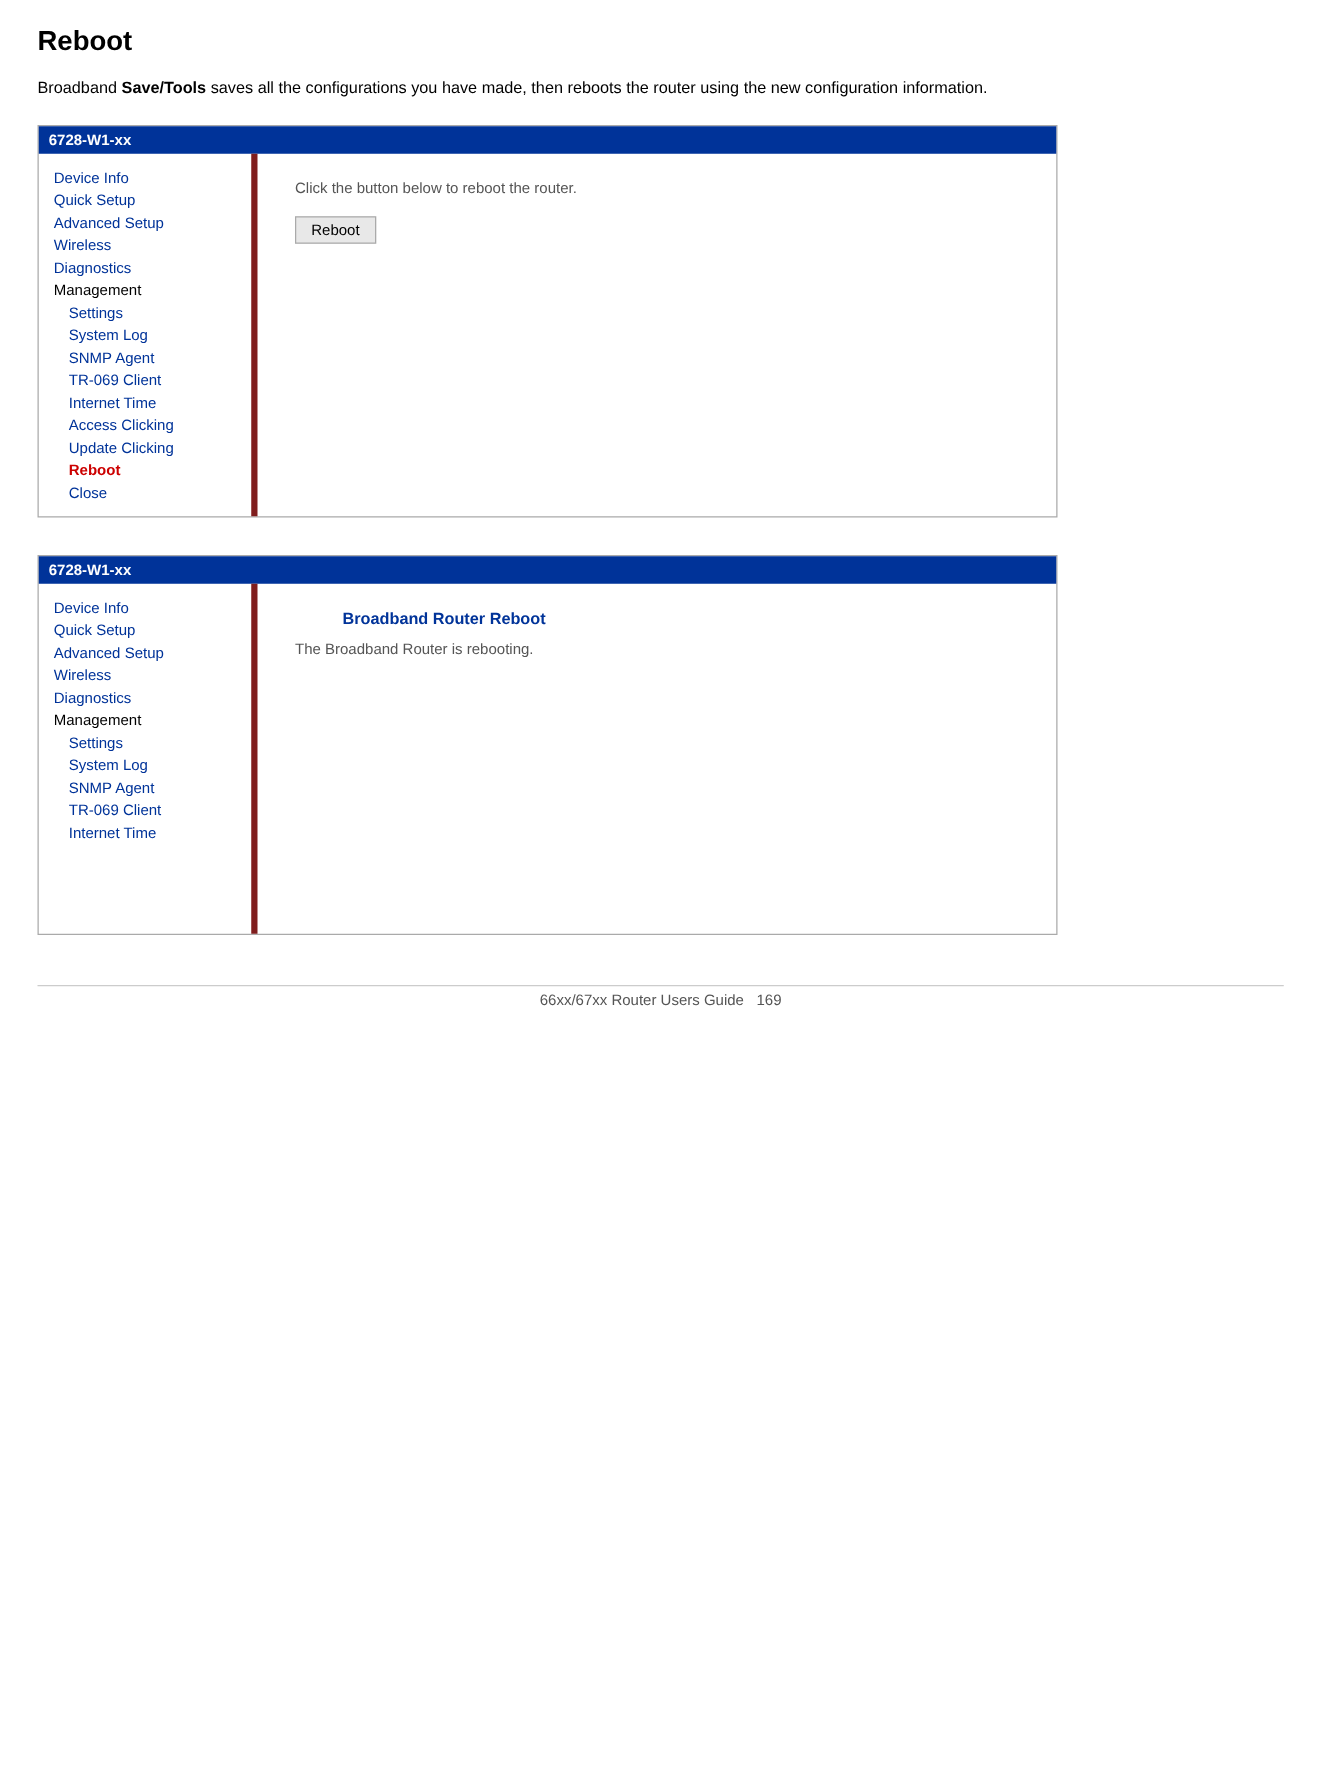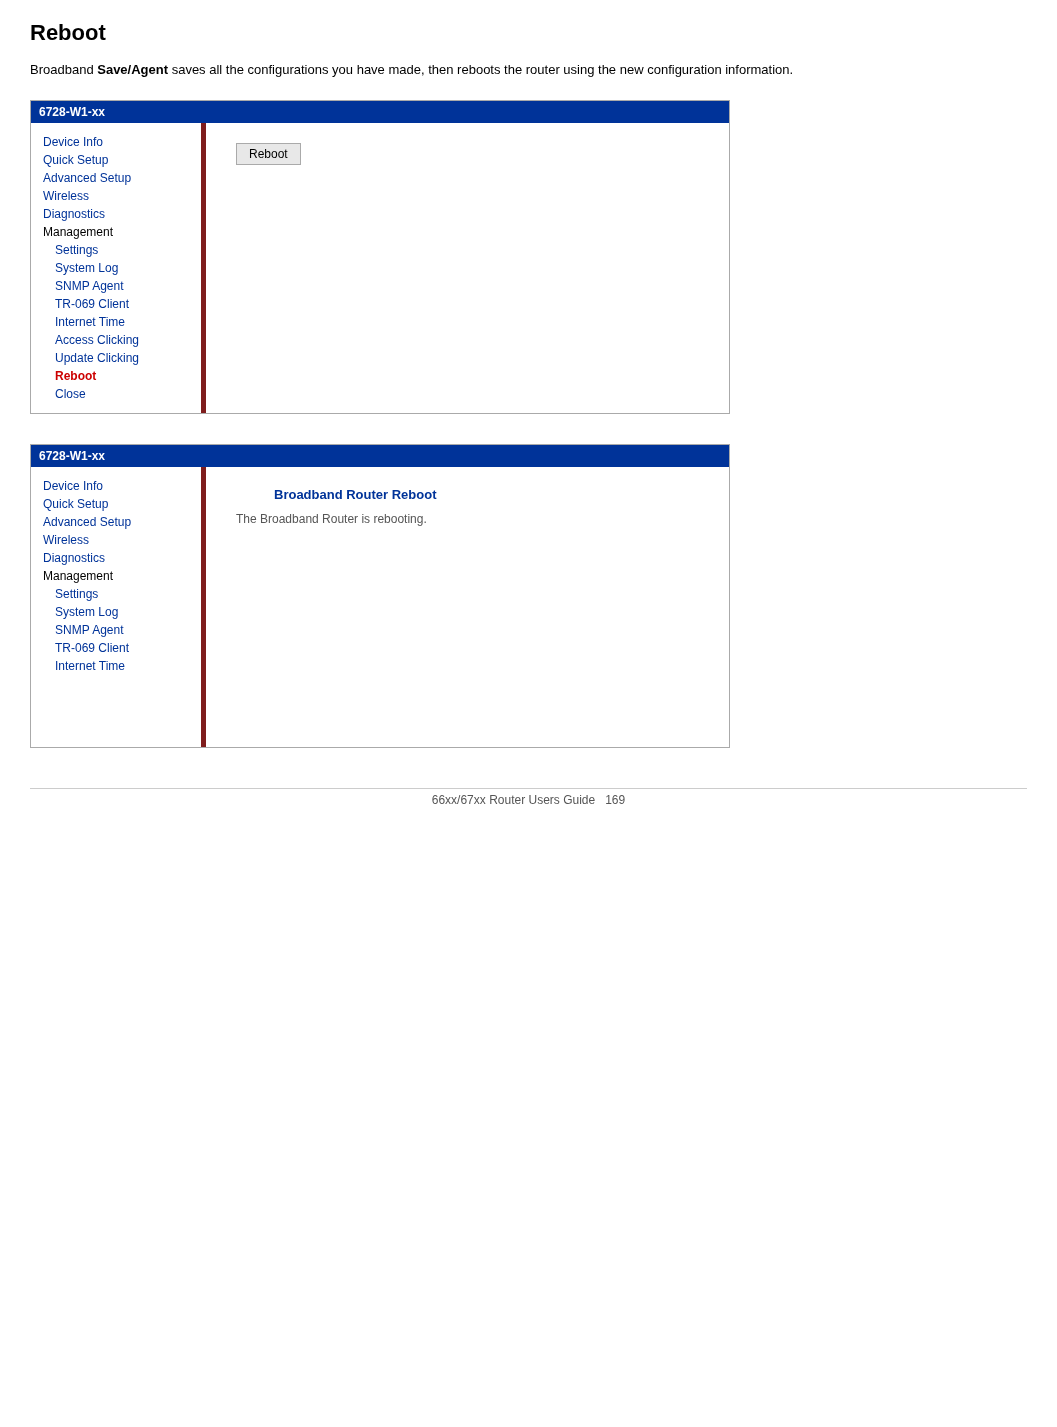--- a/index.html
+++ b/index.html
@@ -24,21 +24,21 @@
       margin-bottom: 20px;
       line-height: 1.5;
     }
 
     .intro-text strong {
       font-weight: bold;
     }
 
     .router-box {
       border: 1px solid #aaa;
-      width: 700px;
+      width: 816px;
       margin-bottom: 30px;
     }
 
     .router-box-header {
       background: #003399;
       color: #fff;
       font-size: 12px;
       padding: 4px 8px;
       font-weight: bold;
     }
@@ -126,21 +126,21 @@
       color: #555;
       text-align: center;
     }
   </style>
 </head>
 <body>
 
 <h1 class="page-title">Reboot</h1>
 
 <p class="intro-text">
-  <span>Broadband </span><strong>Save/Agent</strong><span> saves all the configurations you have made, then reboots the router using the new configuration information.</span>
+  <span>Broadband </span><strong>Save/Tools</strong><span> saves all the configurations you have made, then reboots the router using the new configuration information.</span>
 </p>
 
 <div class="router-box">
   <div class="router-box-header">6728-W1-xx</div>
   <div class="router-box-body">
     <div class="sidebar">
 
     <a class="sidebar-item">Device Info</a>
         <a class="sidebar-item">Quick Setup</a>
         <a class="sidebar-item">Advanced Setup</a>
@@ -151,20 +151,21 @@
         <a class="sidebar-item indented">System Log</a>
         <a class="sidebar-item indented">SNMP Agent</a>
         <a class="sidebar-item indented">TR-069 Client</a>
         <a class="sidebar-item indented">Internet Time</a>
         <a class="sidebar-item indented">Access Clicking</a>
         <a class="sidebar-item indented">Update Clicking</a>
         <a class="sidebar-item indented active">Reboot</a>
         <a class="sidebar-item indented">Close</a>
       </div>
     <div class="main-content">
+      <p class="reboot-label">Click the button below to reboot the router.</p>
       <button class="reboot-btn">Reboot</button>
     </div>
   </div>
 </div>
 
 <div class="router-box">
   <div class="router-box-header">6728-W1-xx</div>
   <div class="router-box-body">
     <div class="sidebar">
 

